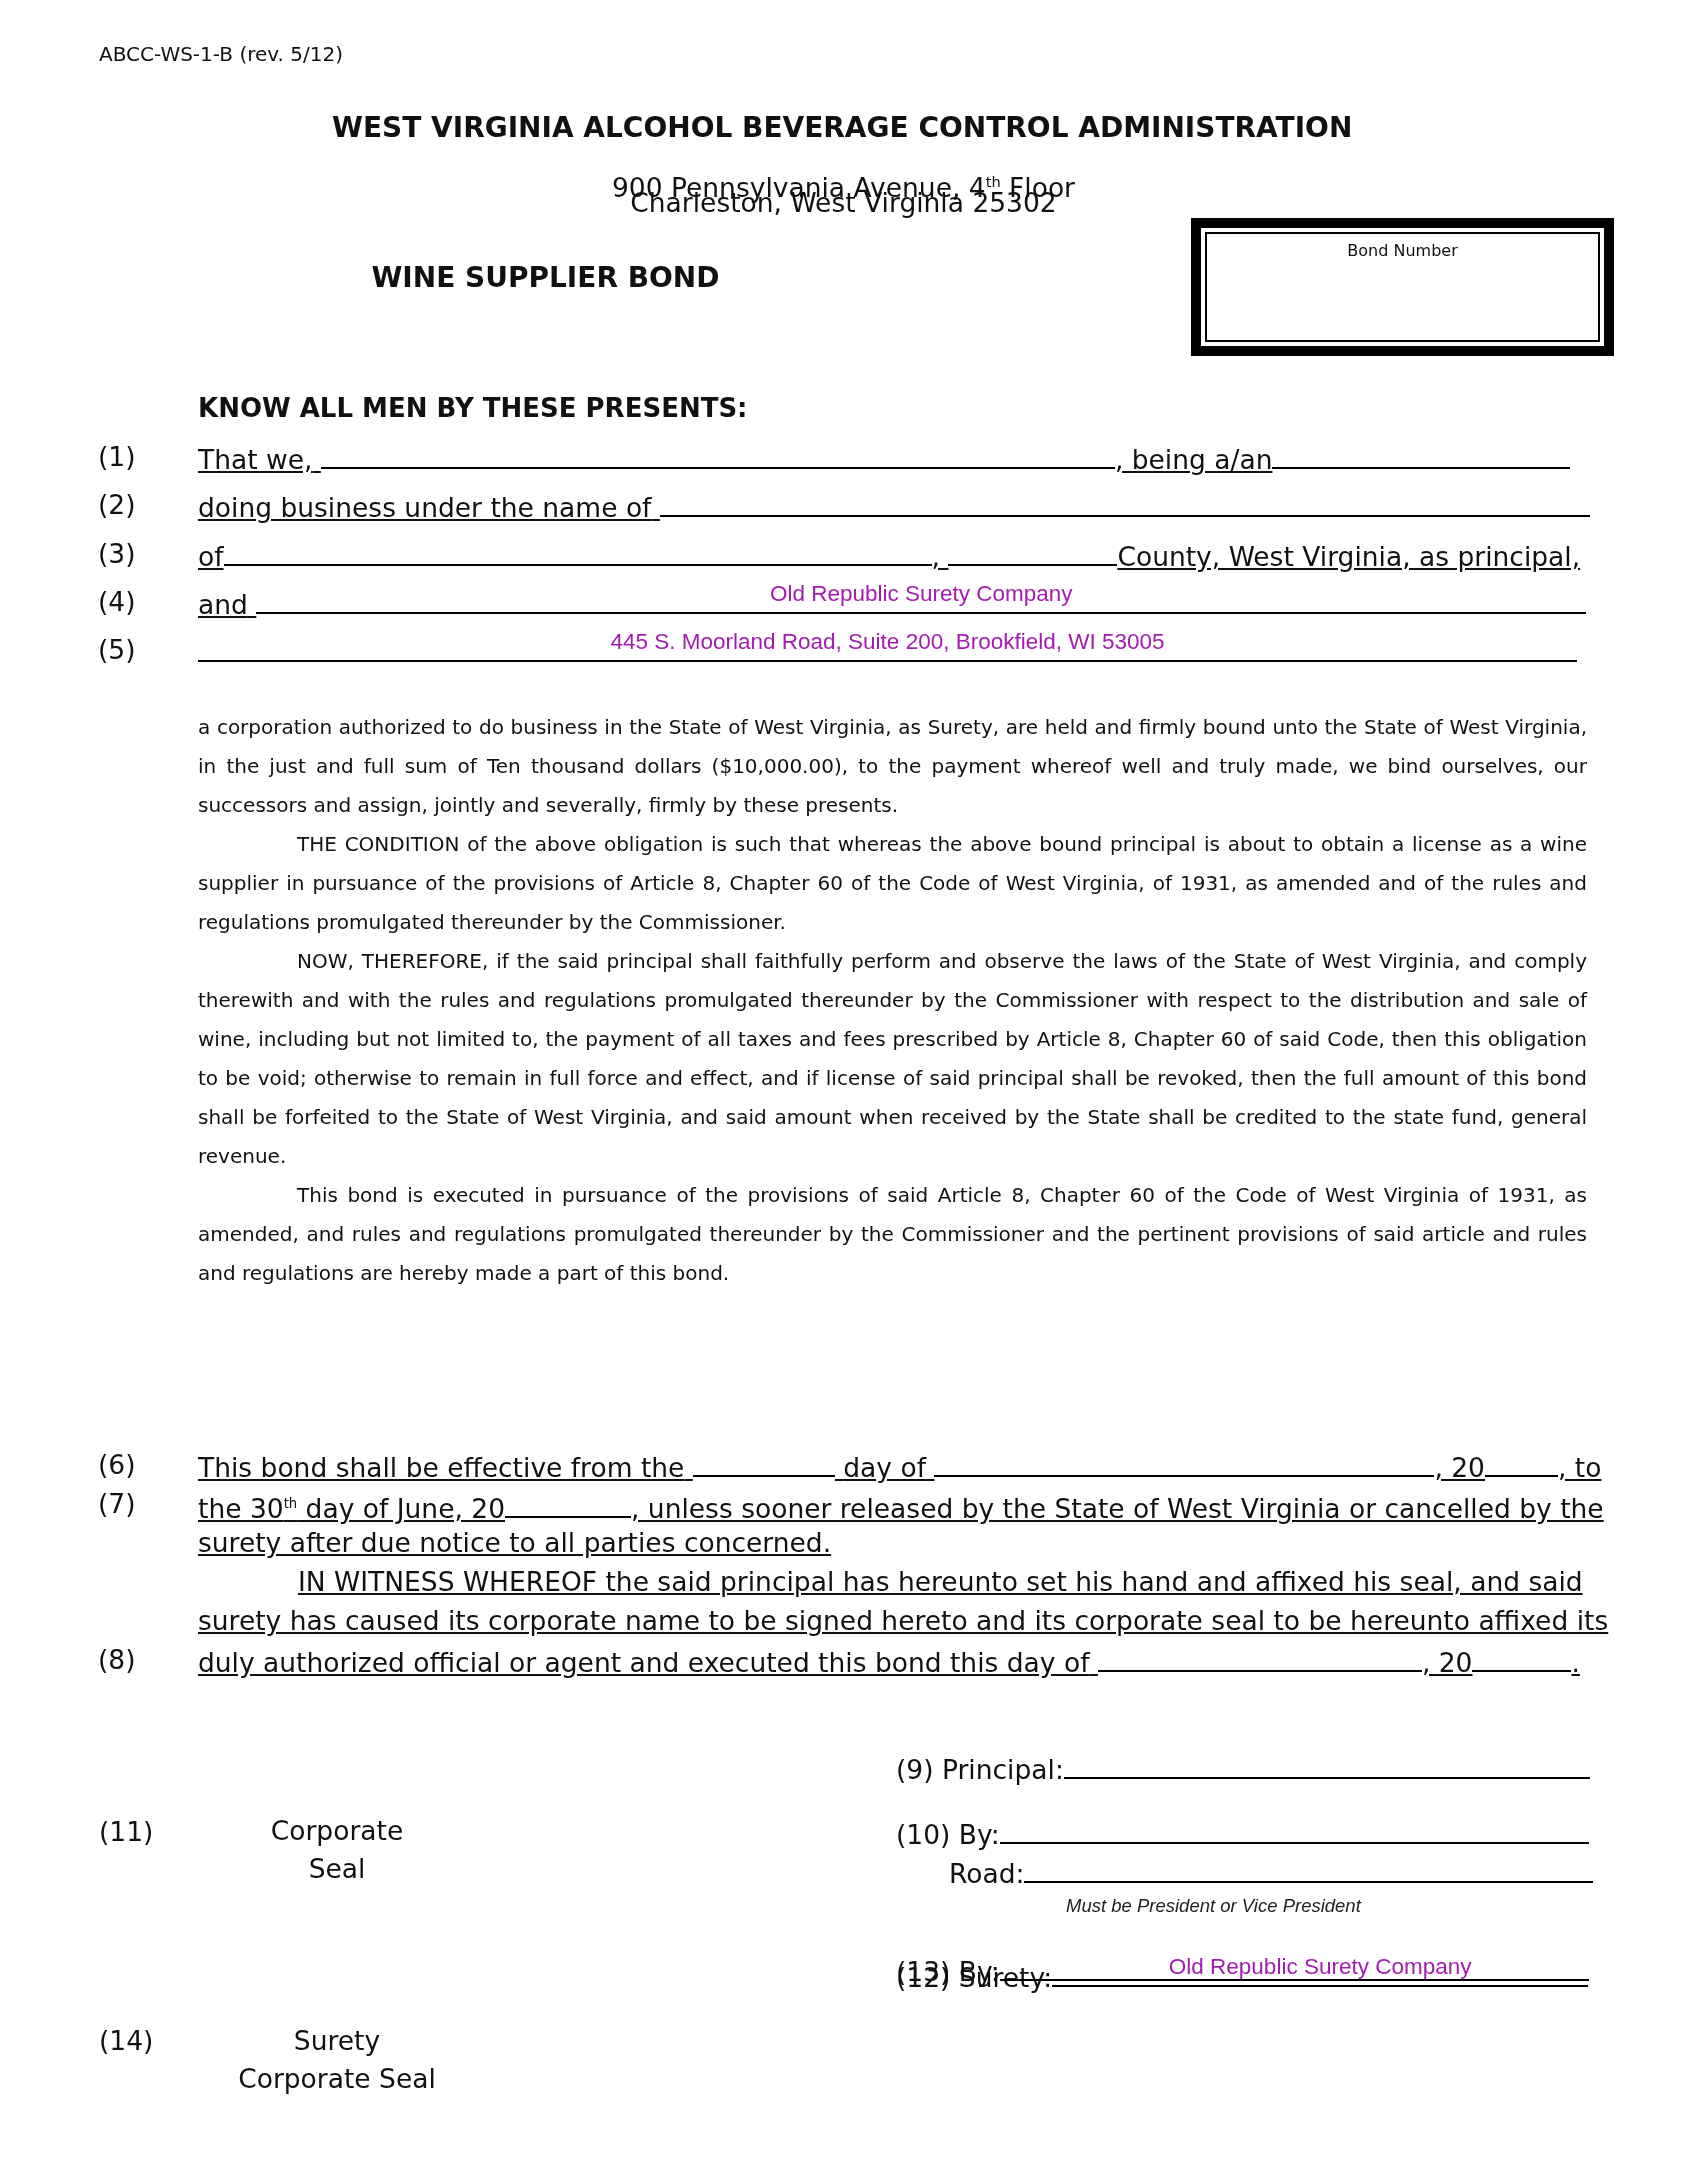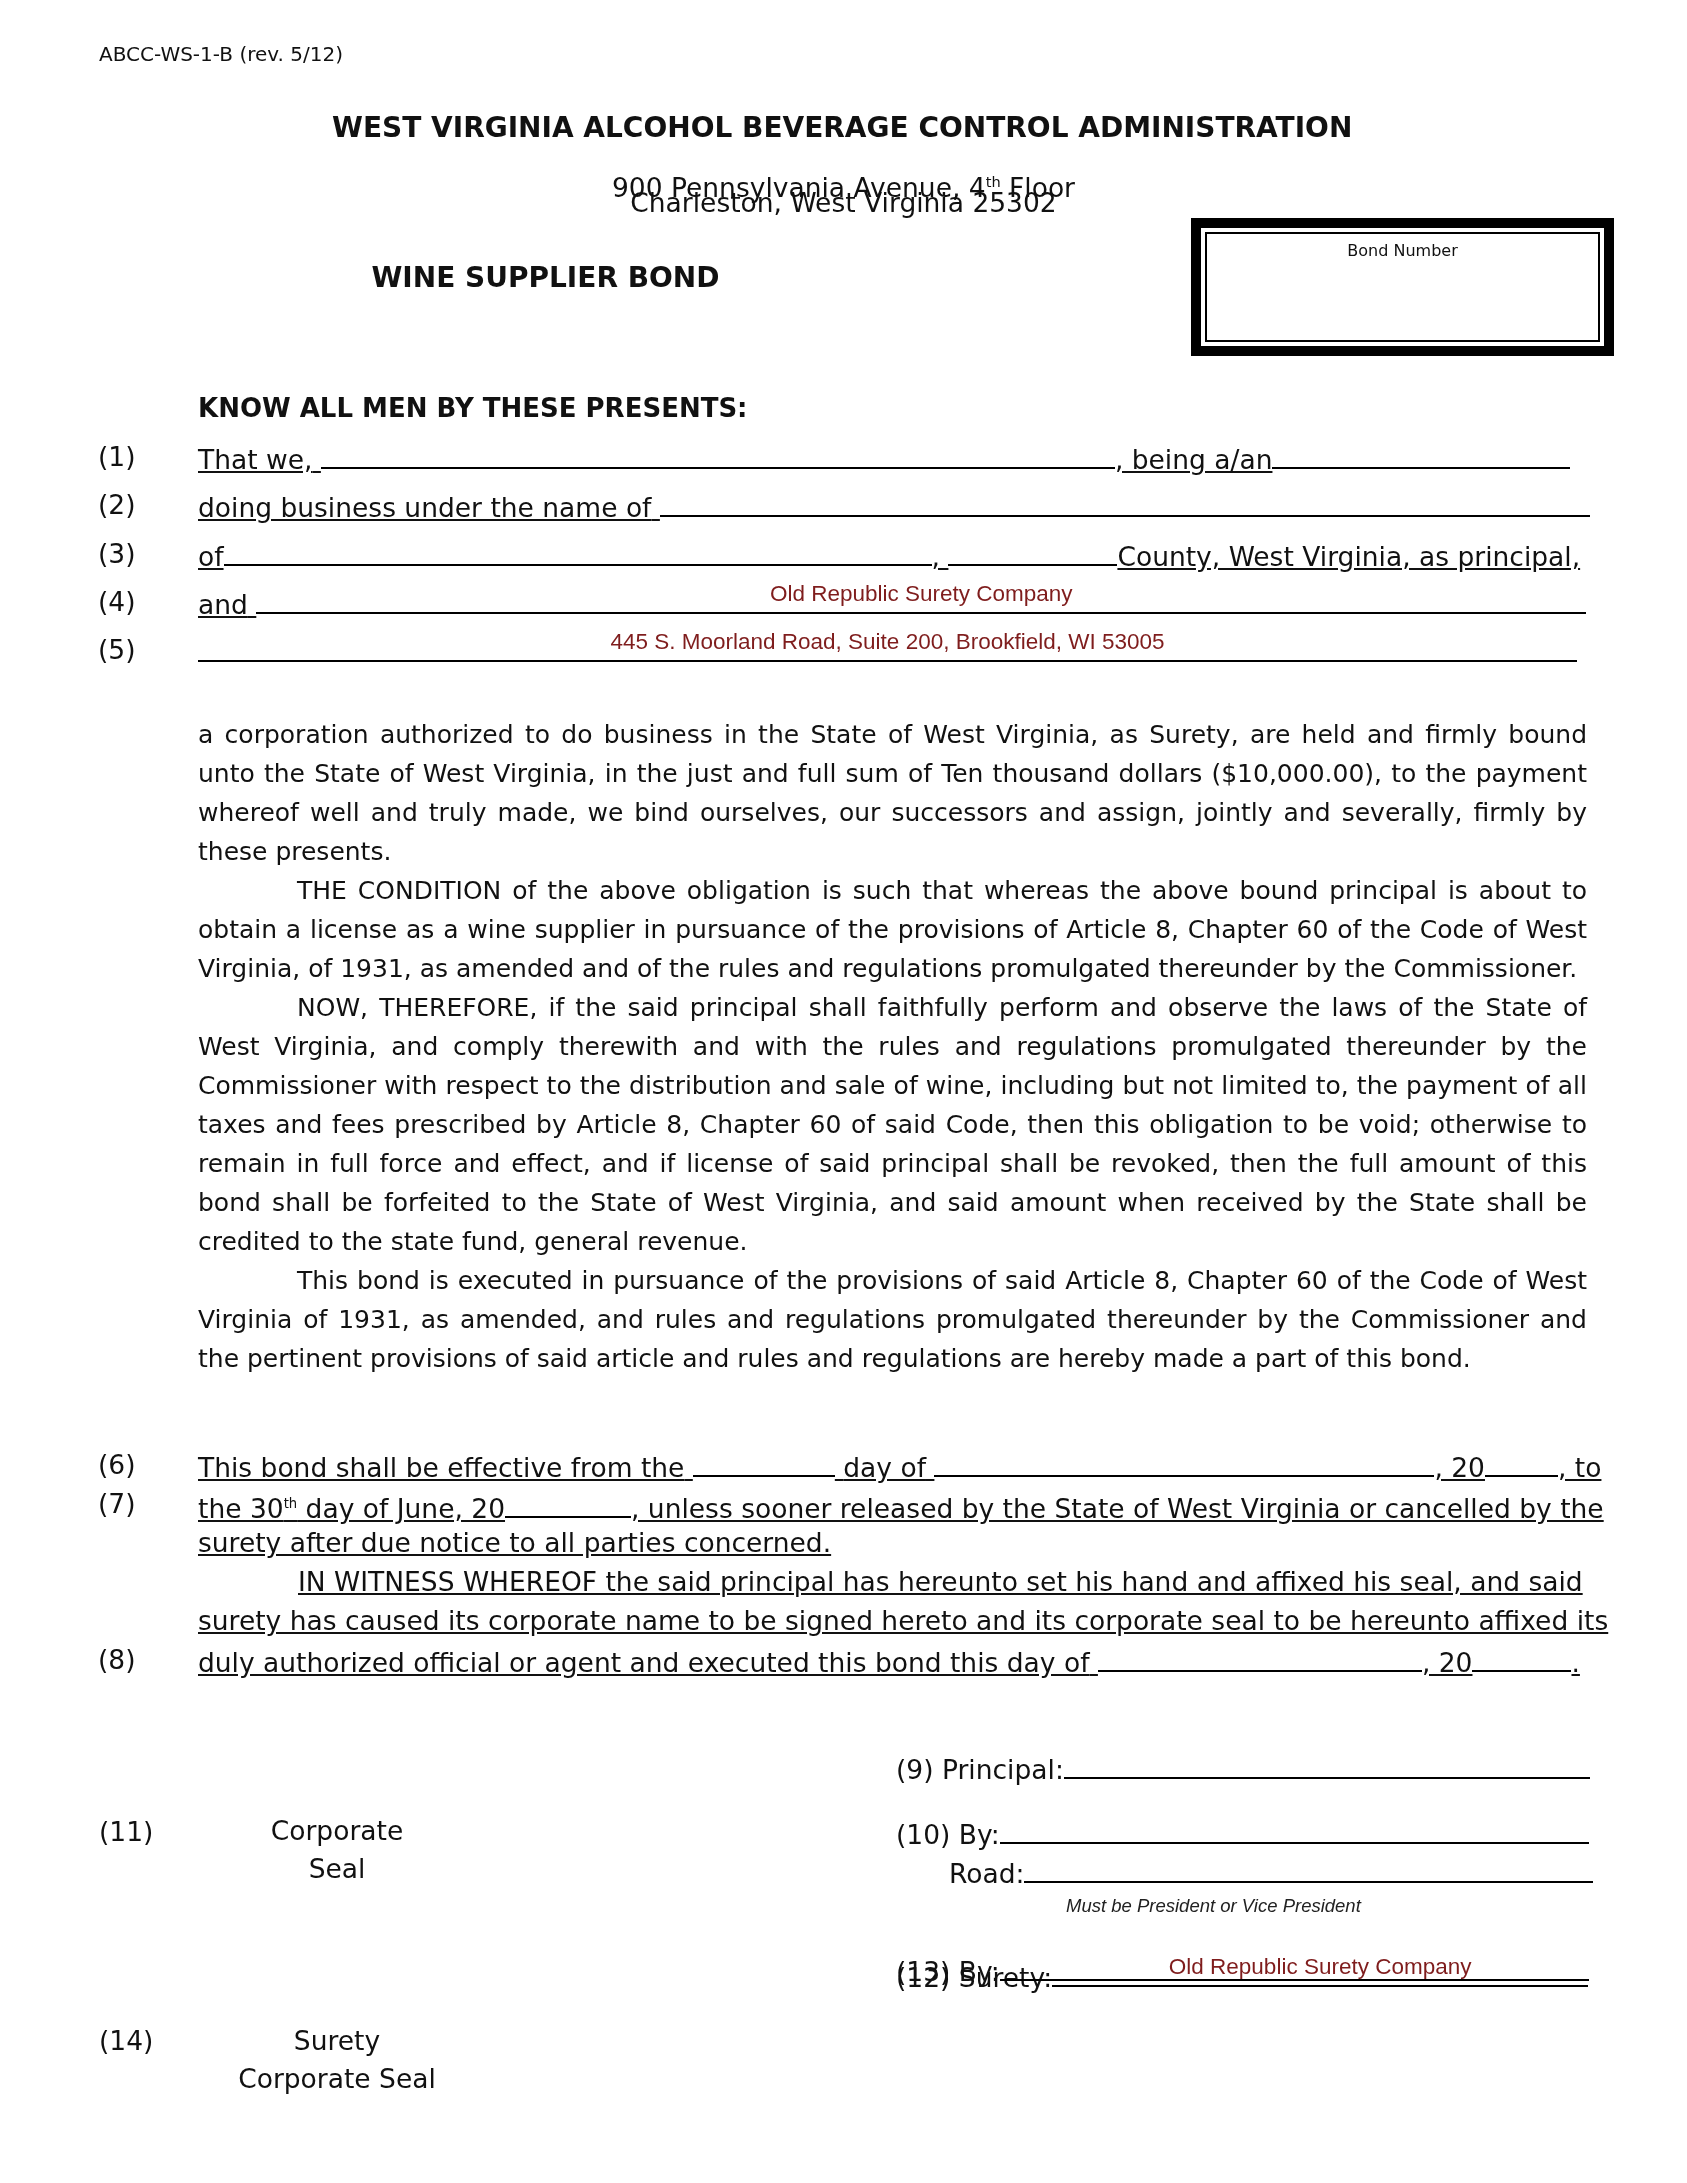--- a/index.html
+++ b/index.html
@@ -15,23 +15,23 @@
   .doc-title { top: 261px; font-size: 28px; font-weight: bold; left: 0; width: 1687px; text-align: center; transform: translateX(-298px); }
   .bond-box { left: 1150px; top: 218px; width: 423px; height: 138px; border: 10.6px solid #000; box-sizing: border-box; margin-left: 41px; }
   .bond-box-inner { position: absolute; left: 4px; top: 4px; right: 4px; bottom: 4px; border: 2px solid #000; }
   .bond-box-label { position: absolute; left: 0; right: 0; top: 6.6px; text-align: center; font-size: 16px; }
   .intro { left: 198px; top: 393px; font-size: 26px; font-weight: bold; }
 
   .line { position: absolute; font-size: 26.5px; white-space: nowrap; line-height: 33px; text-decoration: underline; }
   .num { position: absolute; left: 98px; font-size: 26.5px; line-height: 33px; }
   .blank { display: inline-block; border-bottom: 2px solid #000; height: 26.5px; vertical-align: baseline; position: relative; }
   .fill-text { position: absolute; left: 0; right: 0; bottom: 1.3px; text-align: center;
-               font-family: "Liberation Sans", sans-serif; font-size: 22.5px; color: #7f1d1d; }
+               font-family: "Liberation Sans", sans-serif; font-size: 22.5px; color: #a21caf; }
 
-  .para { position: absolute; left: 198px; width: 1389px; font-size: 25px; line-height: 39px; text-align: justify; margin-top: 7px; }
+  .para { position: absolute; left: 198px; width: 1389px; font-size: 20px; line-height: 39px; text-align: justify; }
   .para p { margin: 0; }
   .indent { text-indent: 99px; }
 
   .sig { position: absolute; font-size: 26.5px; white-space: nowrap; line-height: 33px; }
   .note { font-family: "Liberation Sans", sans-serif; font-style: italic; font-size: 18.5px; color: #222; }
   .seal { position: absolute; font-size: 26.5px; text-align: center; line-height: 38px; }
 </style>
 </head>
 <body>
 

